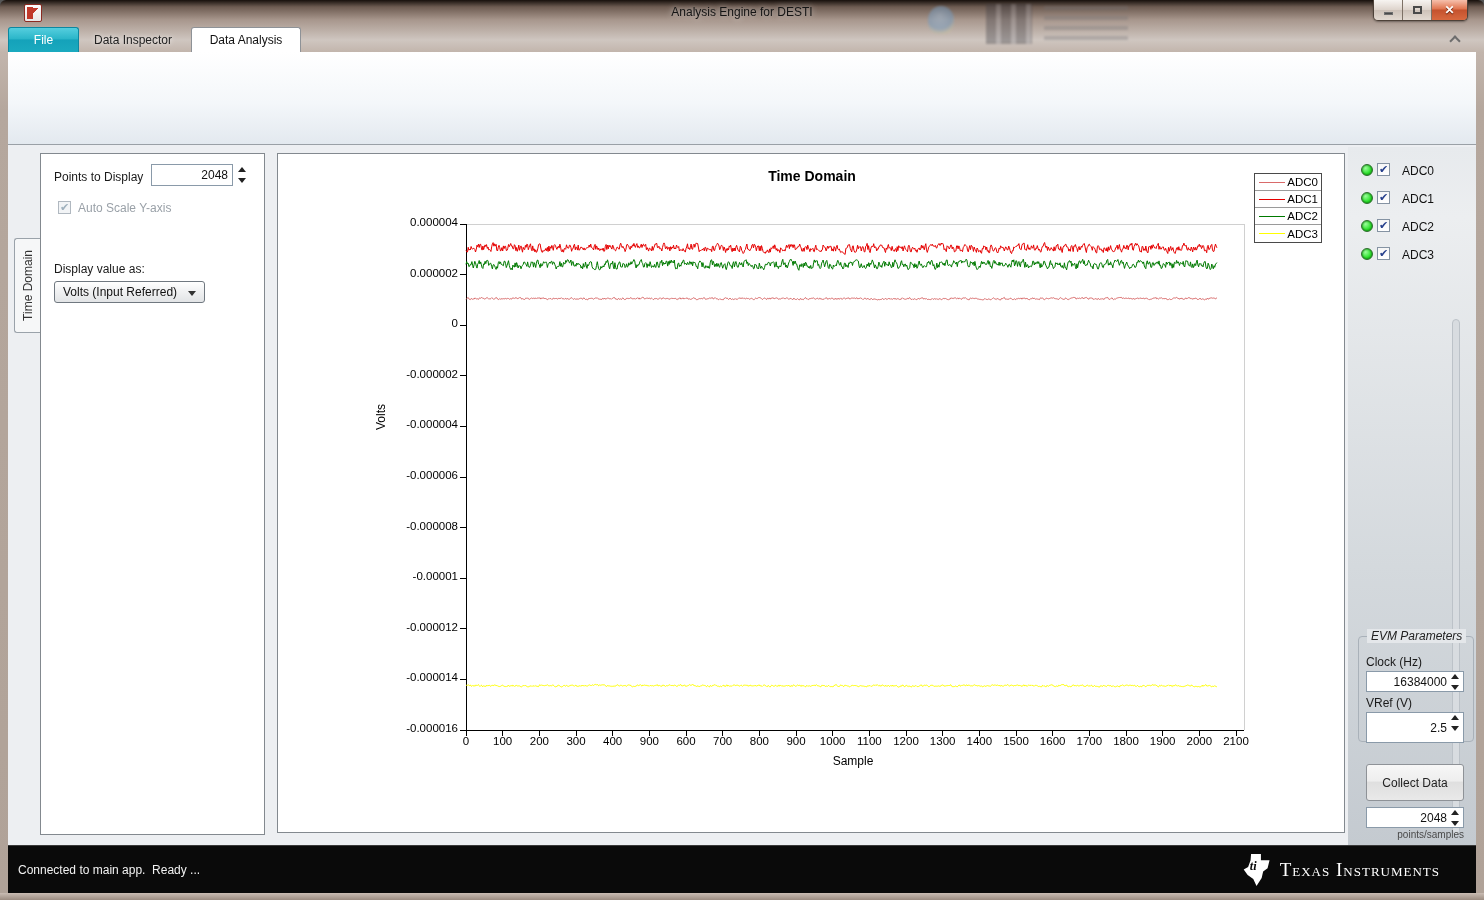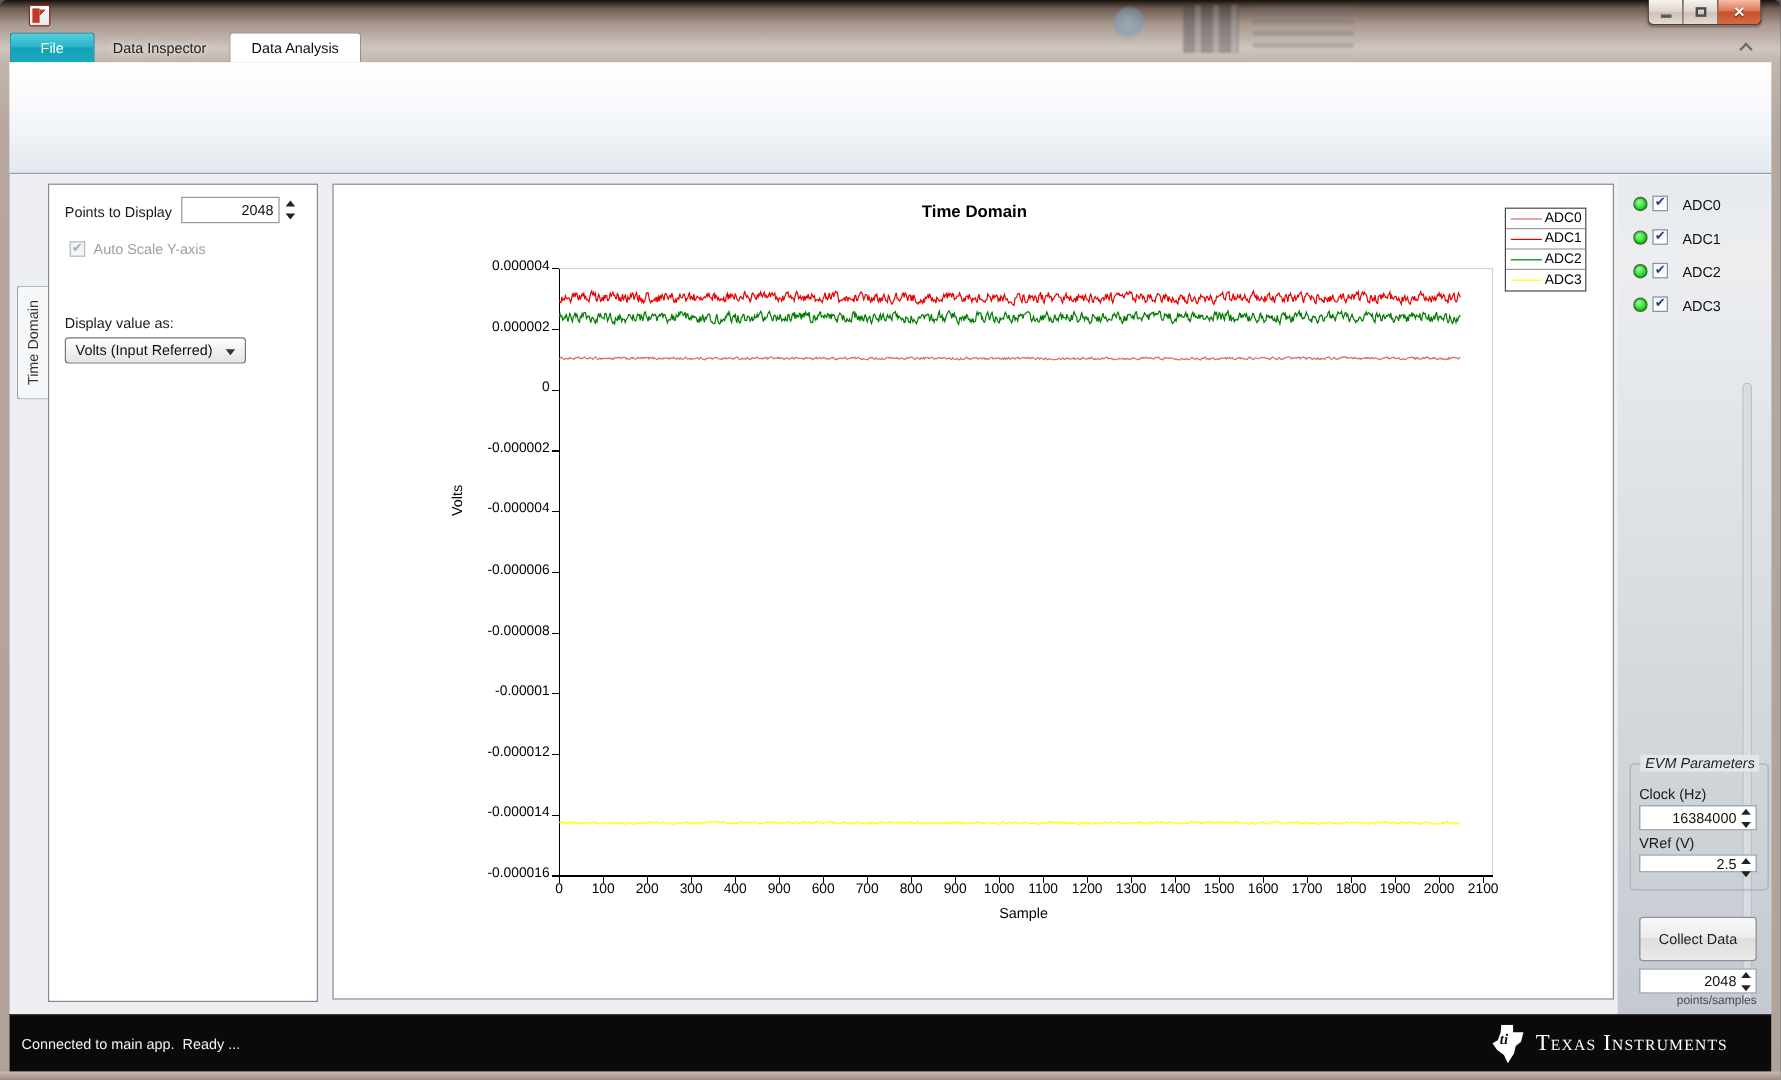--- a/index.html
+++ b/index.html
@@ -119,20 +119,21 @@
 </style>
 </head>
 <body>
 
 <div id="window">
 
   <div class="abs app-icon"></div>
   <div class="abs ghost1"></div>
   <div class="abs ghost2"></div>
   <div class="abs ghost3"></div>
+  <div class="abs title-text">Analysis Engine for DESTI</div>
   <div class="abs win-btns">
     <div class="win-btn min">
         <span></span>
       </div>
     <div class="win-btn max">
         <span></span>
       </div>
     <div class="win-btn close">
         <span>✕</span>
       </div>
@@ -312,21 +313,21 @@
       </div>
       <div class="lbl" style="left:18px;top:508px;">Clock (Hz)</div>
       <div class="numbox" style="left:18px;top:524px;width:98px;height:21px;">
         <input style="padding-right: 16px;" readonly="" value="16384000">
         <div class="spin" style="right:2px;top:1px;">
           <span class="up"></span>
           <span class="dn"></span>
         </div>
       </div>
       <div class="lbl" style="left:18px;top:549px;">VRef (V)</div>
-      <div class="numbox" style="left:18px;top:565px;width:98px;height:15px;">
+      <div class="numbox" style="left:18px;top:565px;width:98px;height:31px;">
         <input style="padding-right: 16px;" readonly="" value="2.5">
         <div class="spin" style="right:2px;top:1px;">
           <span class="up"></span>
           <span class="dn"></span>
         </div>
       </div>
 
       <div class="abs collect-btn">
         <span>Collect Data</span>
       </div>

